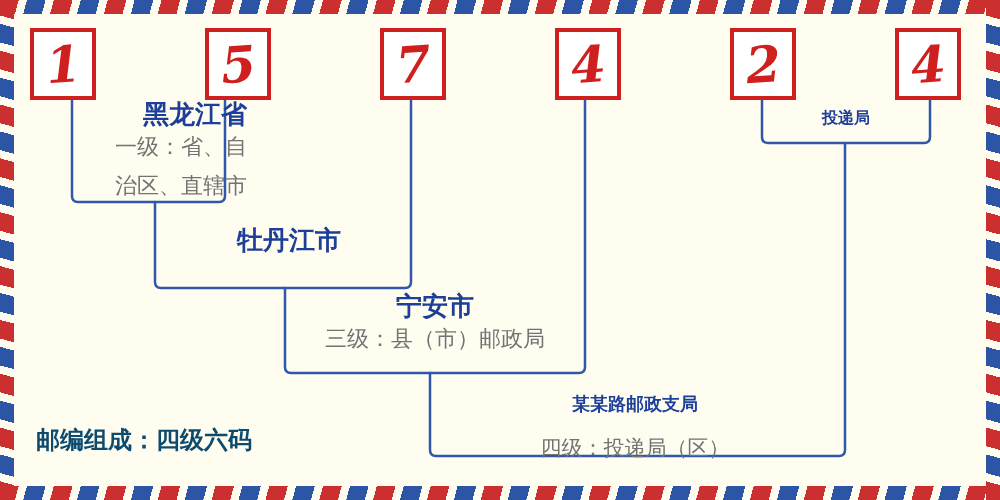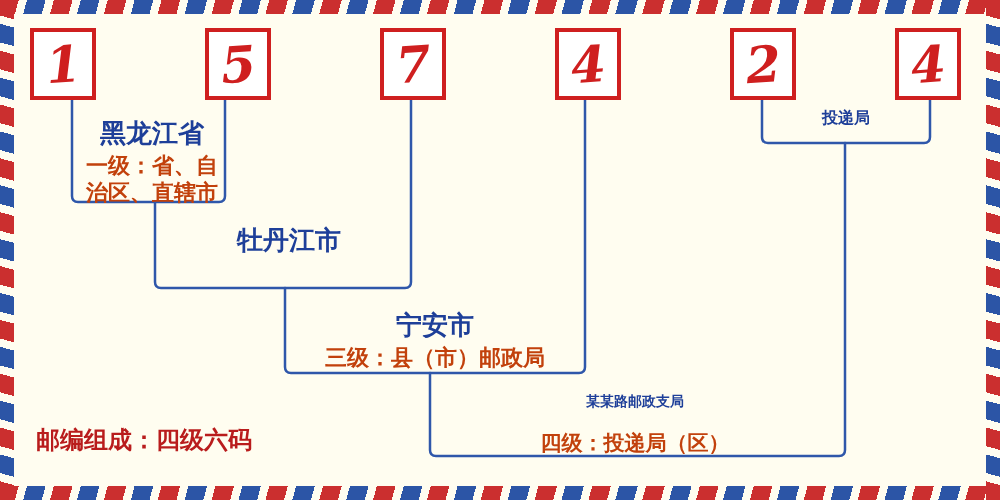--- a/index.html
+++ b/index.html
@@ -37,26 +37,26 @@
   .digit {
     font-family:"DejaVu Serif", serif; font-weight:bold; font-style:italic;
     font-size:50px; color:#cf1f1f; transform:rotate(-4deg);
   }
 
   .connectors { position:absolute; left:0; top:0; pointer-events:none; }
 
   
   .label { position:absolute; text-align:center; }
   .label-name { font-size:26px; font-weight:bold; color:#1e3f99; line-height:1.15; }
-  .label-desc { font-size:22px; font-weight:bold; color:#c2410c; line-height:1.22; margin-top:4px; }
-  .label-desc + .label-desc { margin-top:0; }
-  .label.small .label-name { font-size:14px;font-family:Liberation Mono, monospace; }
+  .label-desc { font-size:22px; font-weight:normal; color:#737373; line-height:1.22; margin-top:4px; }
+  .label-desc + .label-desc { margin-top:12px; }
+  .label.small .label-name { font-size:18px; }
   .label.small .label-desc { font-size:21px; margin-top:21px; }
   .delivery-label { position:absolute; text-align:center; font-size:16px; font-weight:bold; color:#1e3f99; }
-  .footer-note { position:absolute; left:36px; top:424px; font-size:24px; font-weight:bold; color:#b91c1c; }
+  .footer-note { position:absolute; left:36px; top:424px; font-size:24px; font-weight:bold; color:#0c4a6e; }
 </style>
 </head>
 <body>
 
 <div class="canvas">
 
   <div class="stripe h top"></div>
   <div class="stripe h bottom"></div>
   <div class="stripe v left"></div>
   <div class="stripe v right"></div>
@@ -83,31 +83,31 @@
   <div class="digit-box" style="left:555px">
     <span class="digit">4</span>
   </div>
   <div class="digit-box" style="left:730px">
     <span class="digit">2</span>
   </div>
   <div class="digit-box" style="left:895px">
     <span class="digit">4</span>
   </div>
 
-  <div class="label" style="left:57px; top:119px; width:190px;">
+  <div class="label" style="left:57px; top:100px; width:190px;text-align:right;">
     <div class="label-name">黑龙江省</div>
     <div class="label-desc">一级：省、自</div>
     <div class="label-desc">治区、直辖市</div>
   </div>
 
   <div class="label" style="left:158px; top:226px; width:262px;">
     <div class="label-name">牡丹江市</div>
   </div>
 
-  <div class="label" style="left:300px; top:311px; width:270px;">
+  <div class="label" style="left:300px; top:292px; width:270px;">
     <div class="label-name">宁安市</div>
     <div class="label-desc">三级：县（市）邮政局</div>
   </div>
 
   <div class="label small" style="left:470px; top:394px; width:330px;">
     <div class="label-name">某某路邮政支局</div>
     <div class="label-desc">四级：投递局（区）</div>
   </div>
 
   <div class="delivery-label" style="left:781px; top:108px; width:130px;">投递局</div>

